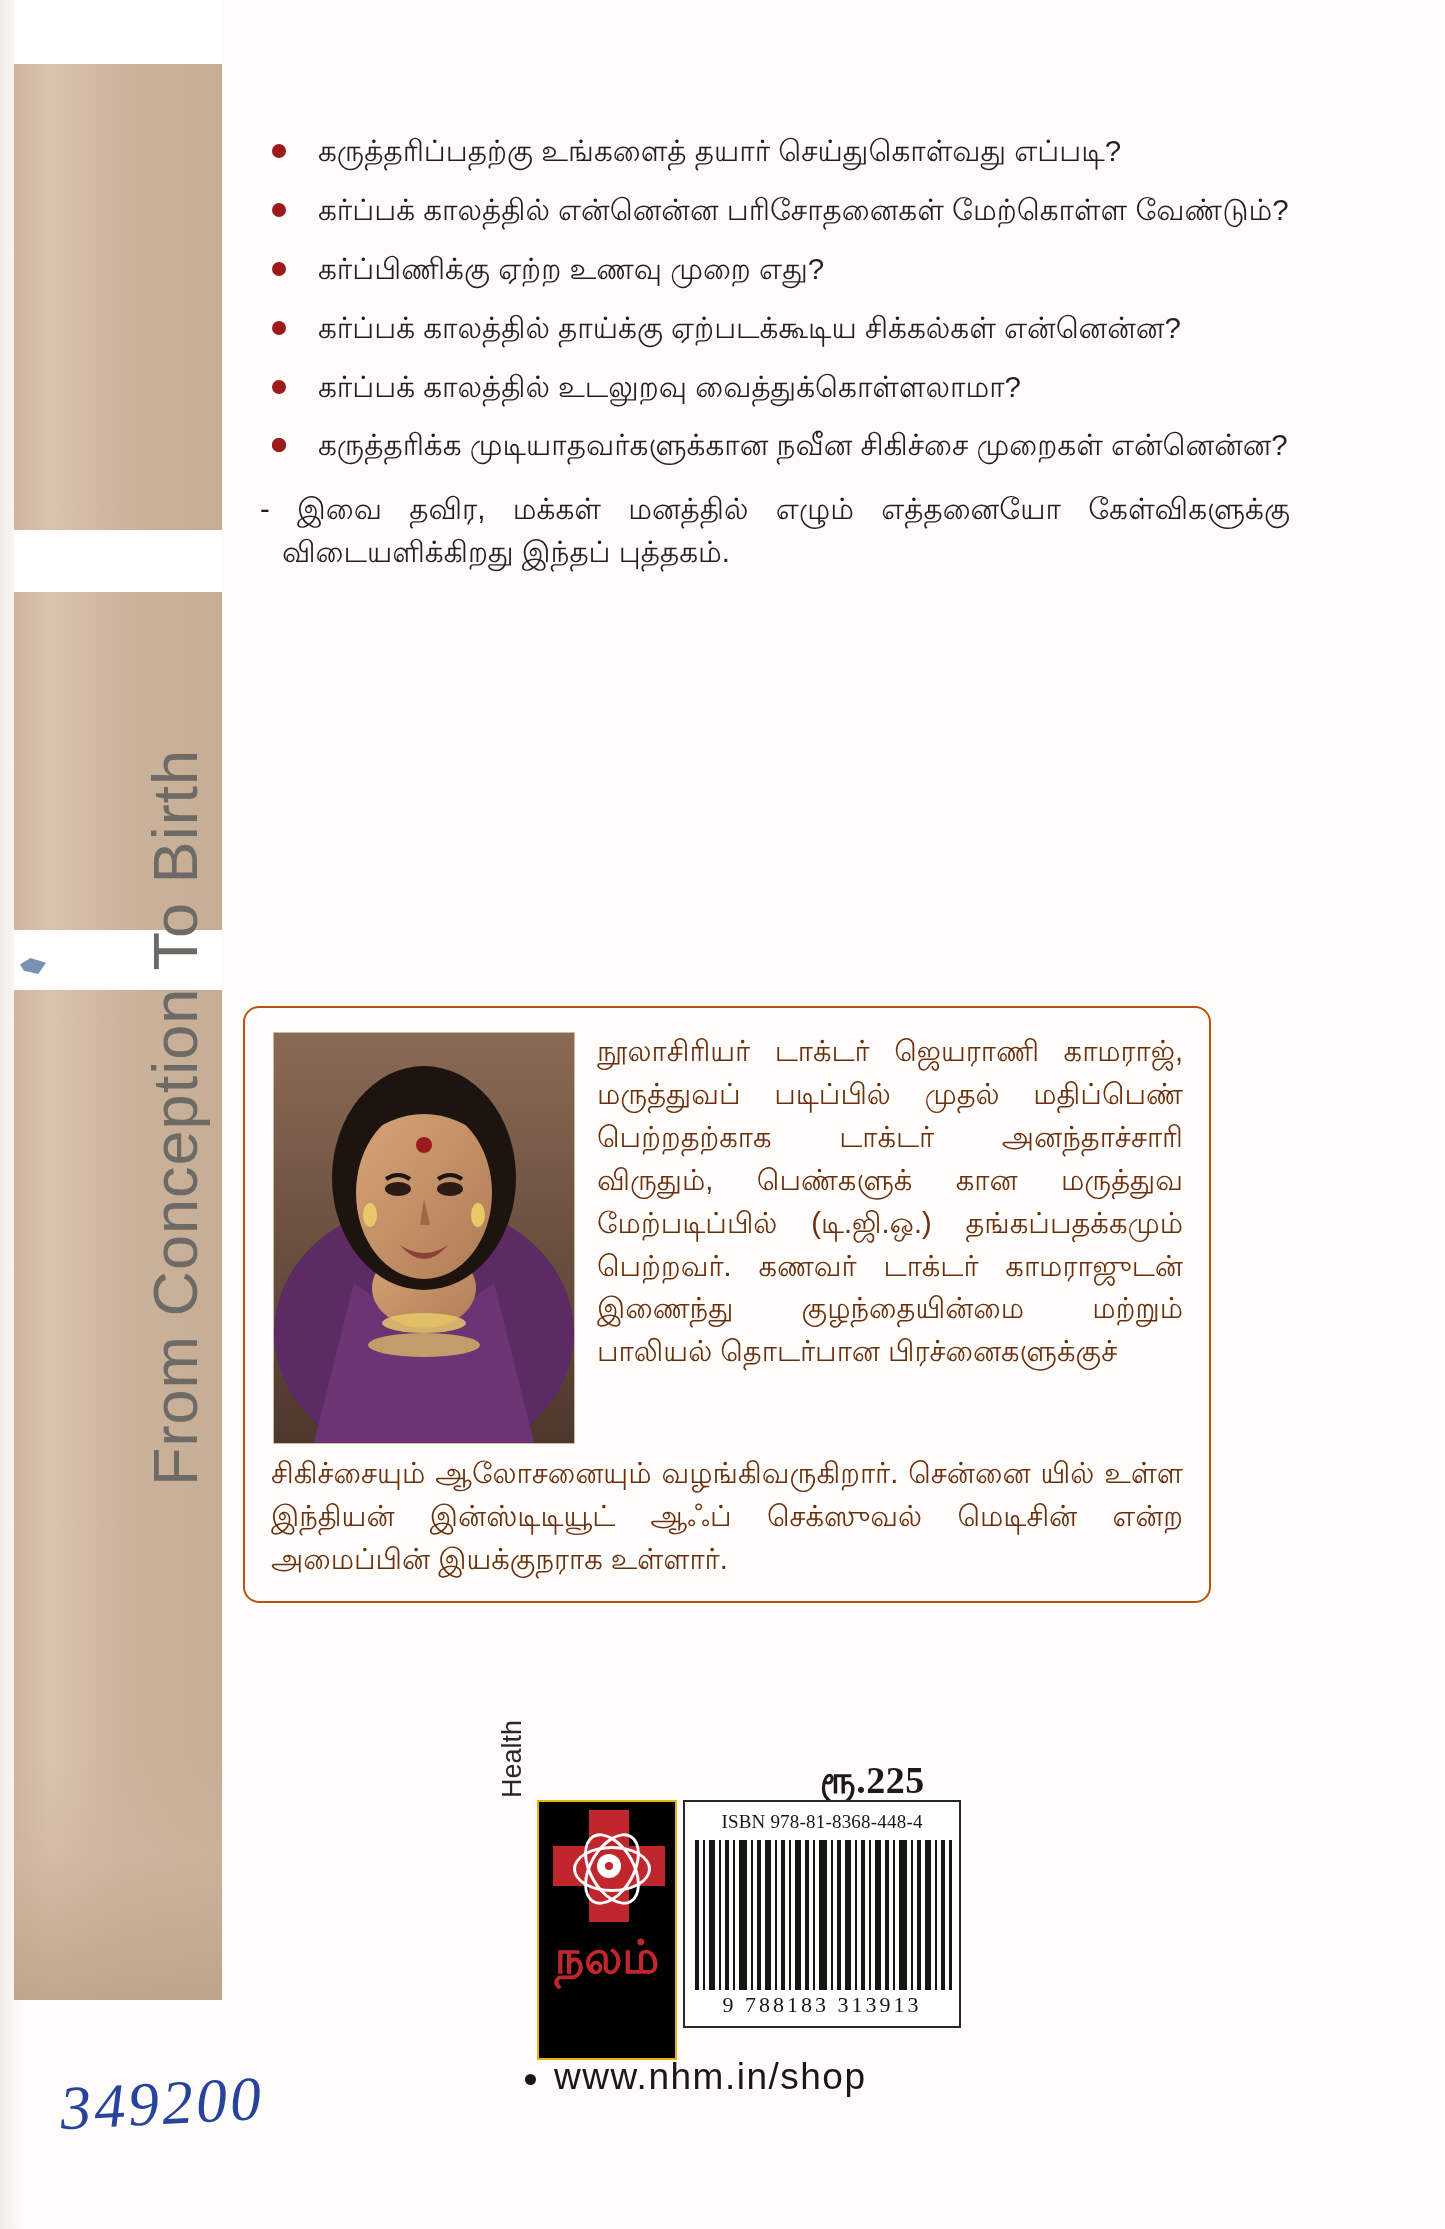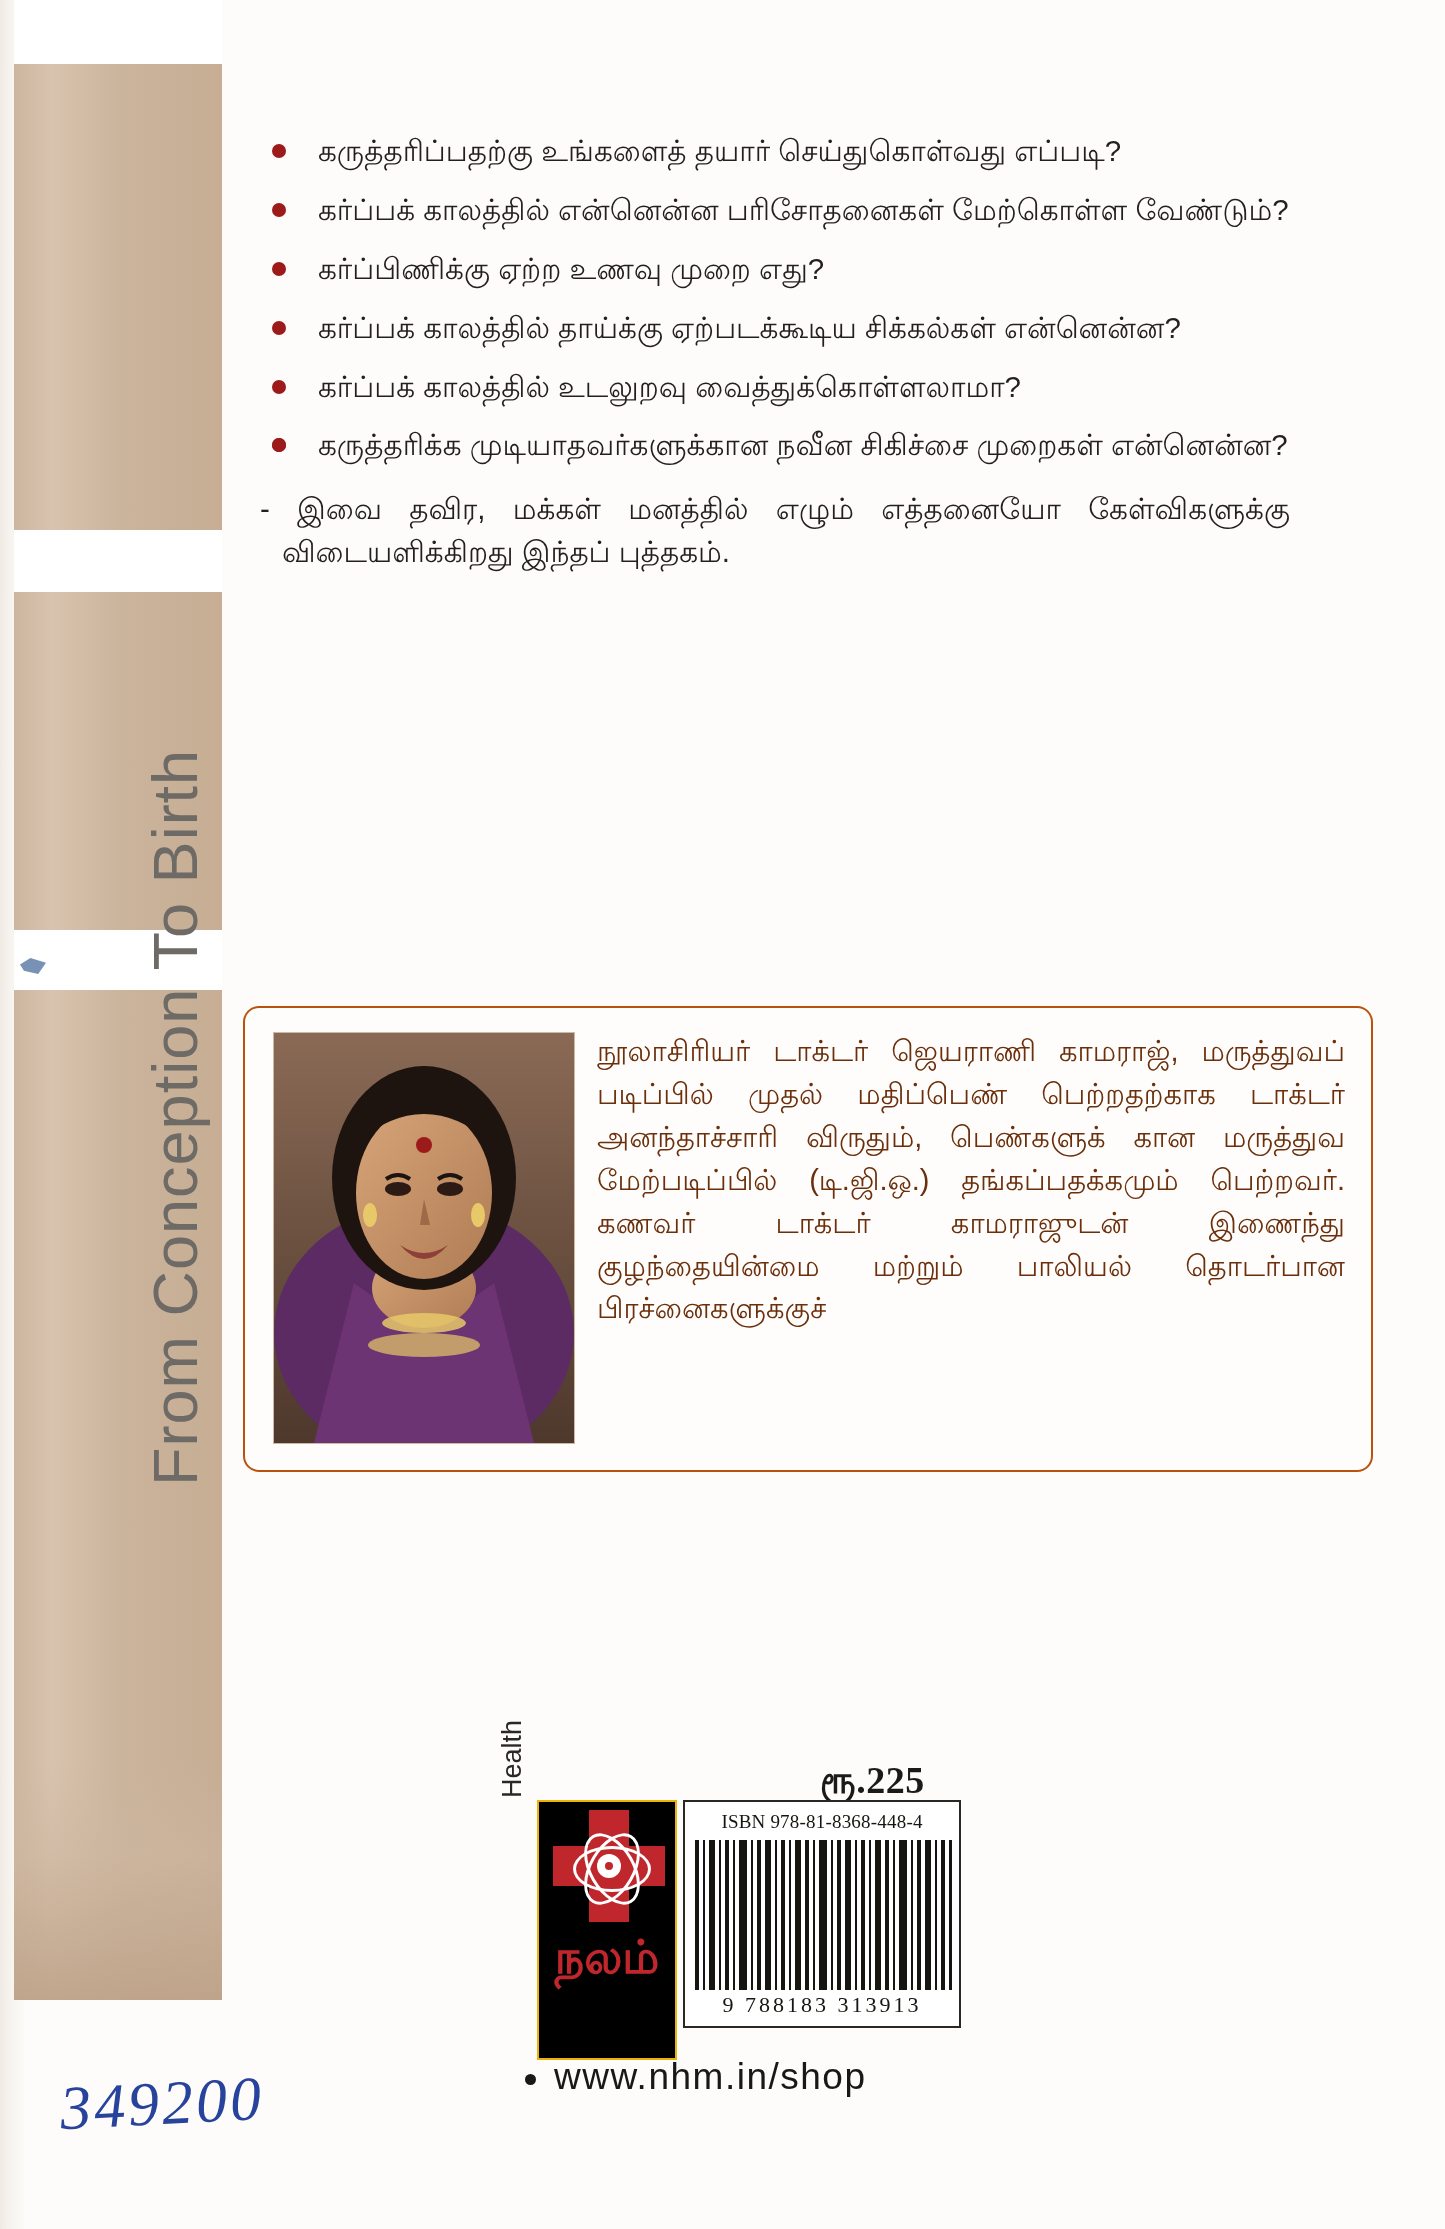--- a/index.html
+++ b/index.html
@@ -117,21 +117,21 @@
     text-align: justify;
     text-indent: -22px;
     padding-left: 22px;
   }
 
   
   .author-box {
     position: absolute;
     left: 243px;
     top: 1006px;
-    width: 1130px;
+    width: 968px;
     border: 2.5px solid #b8530f;
     border-radius: 16px;
     padding: 22px 26px 20px 26px;
     box-sizing: border-box;
     background: #fffdfb;
   }
   .author-photo {
     float: left;
     width: 300px;
     height: 410px;
@@ -360,20 +360,21 @@
         <path d="M164 146 Q176 138 188 146" stroke="#1d1410" stroke-width="4" fill="none"></path>
         <path d="M150 166 L146 192 L156 192 Z" fill="#9c6a46"></path>
         <path d="M126 212 Q150 228 174 212 Q150 240 126 212 Z" fill="#8e4038"></path>
         <ellipse cx="150" cy="290" rx="42" ry="10" fill="#e8c96a" opacity=".85"></ellipse>
         <ellipse cx="150" cy="312" rx="56" ry="12" fill="#e8c96a" opacity=".7"></ellipse>
         <ellipse cx="96" cy="182" rx="7" ry="12" fill="#e8c96a"></ellipse>
         <ellipse cx="204" cy="182" rx="7" ry="12" fill="#e8c96a"></ellipse>
       </svg>
     </div>
     <div class="author-text">நூலாசிரியர் டாக்டர் ஜெயராணி காமராஜ், மருத்துவப் படிப்பில் முதல் மதிப்பெண் பெற்றதற்காக டாக்டர் அனந்தாச்சாரி விருதும், பெண்களுக் கான மருத்துவ மேற்படிப்பில் (டி.ஜி.ஒ.) தங்கப்பதக்கமும் பெற்றவர். கணவர் டாக்டர் காமராஜுடன் இணைந்து குழந்தையின்மை மற்றும் பாலியல் தொடர்பான பிரச்னைகளுக்குச்</div>
+    <div class="author-text tail">சிகிச்சையும் ஆலோசனையும் வழங்கிவருகிறார். சென்னை யில் உள்ள இந்தியன் இன்ஸ்டிடியூட் ஆஃப் செக்ஸுவல் மெடிசின் என்ற அமைப்பின் இயக்குநராக உள்ளார்.</div>
   </div>
 
   <div class="price">ரூ.225</div>
 
   <div class="health-label">Health</div>
 
   <div class="logo-box">
     <div class="cross">
       <div class="orbit o1"></div>
       <div class="orbit o2"></div>

